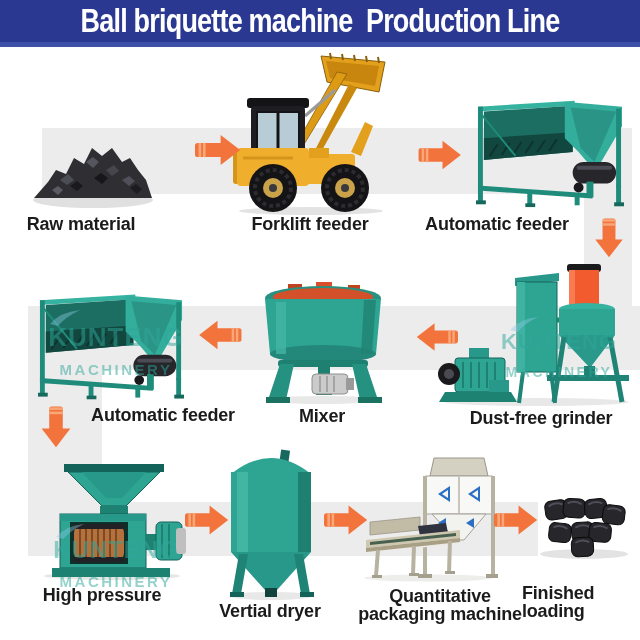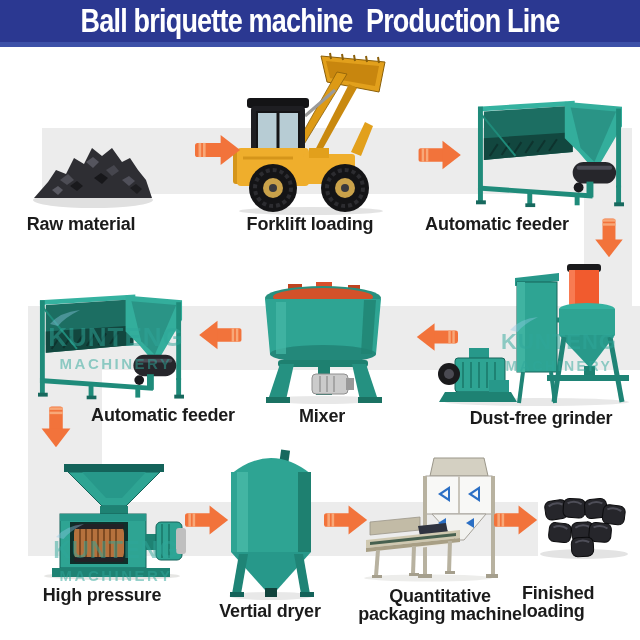--- a/index.html
+++ b/index.html
@@ -18,21 +18,21 @@
   .station{position:absolute;z-index:2;margin:0;padding:0;}
   .station svg{display:block;width:100%;height:100%;}
   .arrow{position:absolute;z-index:3;}
   .arrow svg{display:block;}
   .arrow.flip svg{transform:scaleX(-1);}
   .label{position:absolute;z-index:4;color:var(--labelc);font-weight:bold;font-size:18px;
          line-height:18px;text-align:center;letter-spacing:-0.2px;}
   .label span{display:block;}
   .wm{position:absolute;z-index:3;color:var(--wm);opacity:.5;font-weight:bold;line-height:1;text-align:center;}
   .wm .l1{display:block;letter-spacing:1px;}
-  .wm .l2{display:block;letter-spacing:2.5px;margin-top:6px;}
+  .wm .l2{display:block;letter-spacing:2.5px;margin-top:12px;}
   .wm .swoosh{position:absolute;top:-14px;left:14px;}
 </style>
 </head>
 <body>
 
 <svg width="0" height="0" style="position:absolute" aria-hidden="true">
   <defs>
     <symbol id="arw" viewBox="0 0 52 36">
       <path d="M3,10 h27 v16 H3 a3,3 0 0 1 -3,-3 v-10 a3,3 0 0 1 3,-3 z" fill="var(--orange)"></path>
       <polygon points="29,1 51,18 29,35" fill="var(--orange)"></polygon>
@@ -401,21 +401,21 @@
         <path d="M0,14 Q10,2 30,0 Q14,8 8,16 Z" fill="#8ecbe6" opacity="0.8"></path>
       </svg>
     <span class="l1" style="font-size:24px;">KUNTENG</span>
     <span class="l2" style="font-size:15px;">MACHINERY</span>
   </div>
 
   <div class="label" style="left:2px;top:215px;width:158px;">
     <span>Raw material</span>
     </div>
   <div class="label" style="left:232px;top:215px;width:156px;">
-    <span>Forklift loading</span>
+    <span>Forklift feeder</span>
     </div>
   <div class="label" style="left:415px;top:215px;width:164px;">
     <span>Automatic feeder</span>
     </div>
   <div class="label" style="left:81px;top:406px;width:164px;">
     <span>Automatic feeder</span>
     </div>
   <div class="label" style="left:459px;top:409px;width:164px;">
     <span>Dust-free grinder</span>
     </div>

